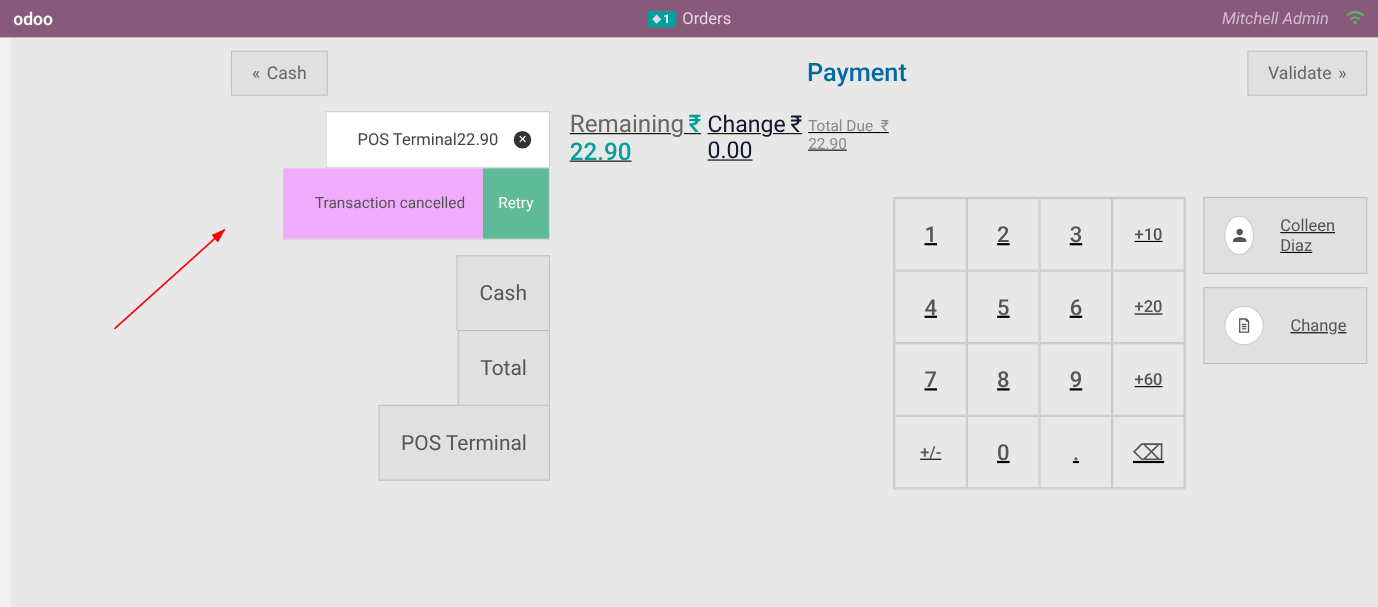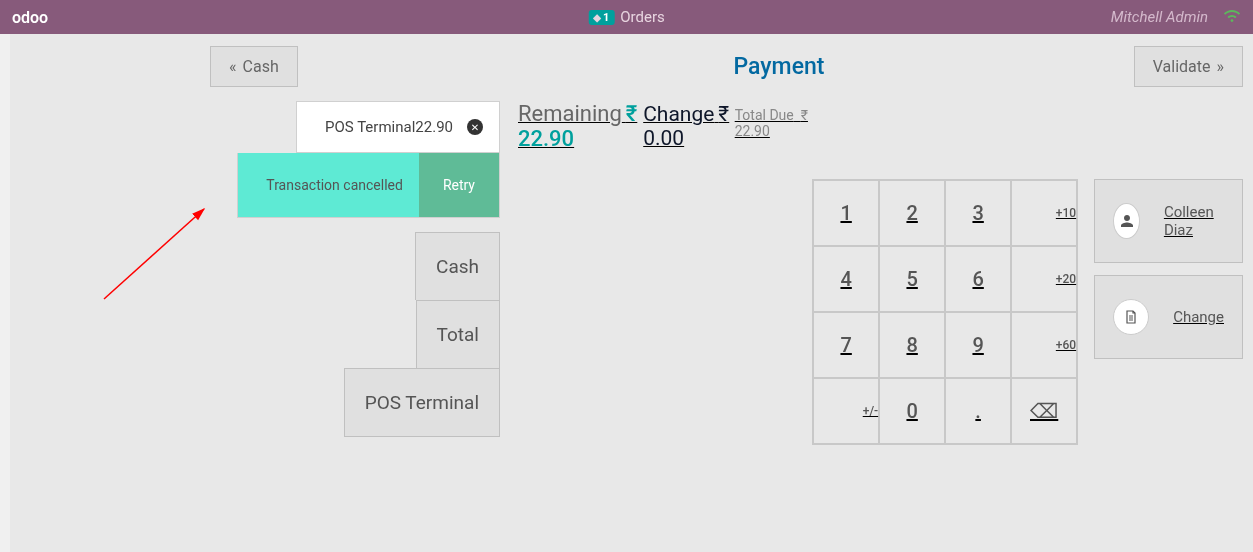--- a/index.html
+++ b/index.html
@@ -167,33 +167,33 @@
 
     .transaction-row {
       display: flex;
       border: 1px solid #d0d0d0;
       border-top: none;
       margin-bottom: 14px;
     }
 
     .transaction-msg {
       flex: 1;
-      background-color: #5eead4;
+      background-color: #f0abfc;
       padding: 24px 16px 24px 28px;
       font-size: 14px;
       color: #555;
       display: flex;
       align-items: center;
     }
 
     .retry-btn {
       background-color: #5FBB97;
       color: white;
       border: none;
-      padding: 0 24px;
+      padding: 0 14px;
       font-size: 14px;
       cursor: pointer;
     }
 
     .payment-method {
       background-color: #e0e0e0;
       border: 1px solid #c0c0c0;
       border-bottom: none;
       padding: 22px 20px;
       font-size: 19px;
@@ -258,42 +258,41 @@
     .numpad button {
       background-color: #e8e8e8;
       border: 1px solid #c8c8c8;
       font-size: 20px;
       color: #555;
       cursor: pointer;
       font-weight: 500;
     }
 
     .numpad button.small-text {
-      font-size: 12px;
-      text-align: right;
+      font-size: 15px;
     }
 
     .side-actions {
       display: flex;
       flex-direction: column;
       gap: 12px;
       flex: 1;
     }
 
     .action-btn {
       background-color: #e0e0e0;
       border: 1px solid #c0c0c0;
       padding: 14px 18px;
       display: flex;
       align-items: center;
       gap: 24px;
       cursor: pointer;
       font-size: 15px;
       color: #555;
-      height: 84px;
+      height: 70px;
     }
 
     .action-icon-circle {
       width: 36px;
       height: 36px;
       border-radius: 50%;
       background-color: white;
       border: 1px solid #ccc;
       display: flex;
       align-items: center;

